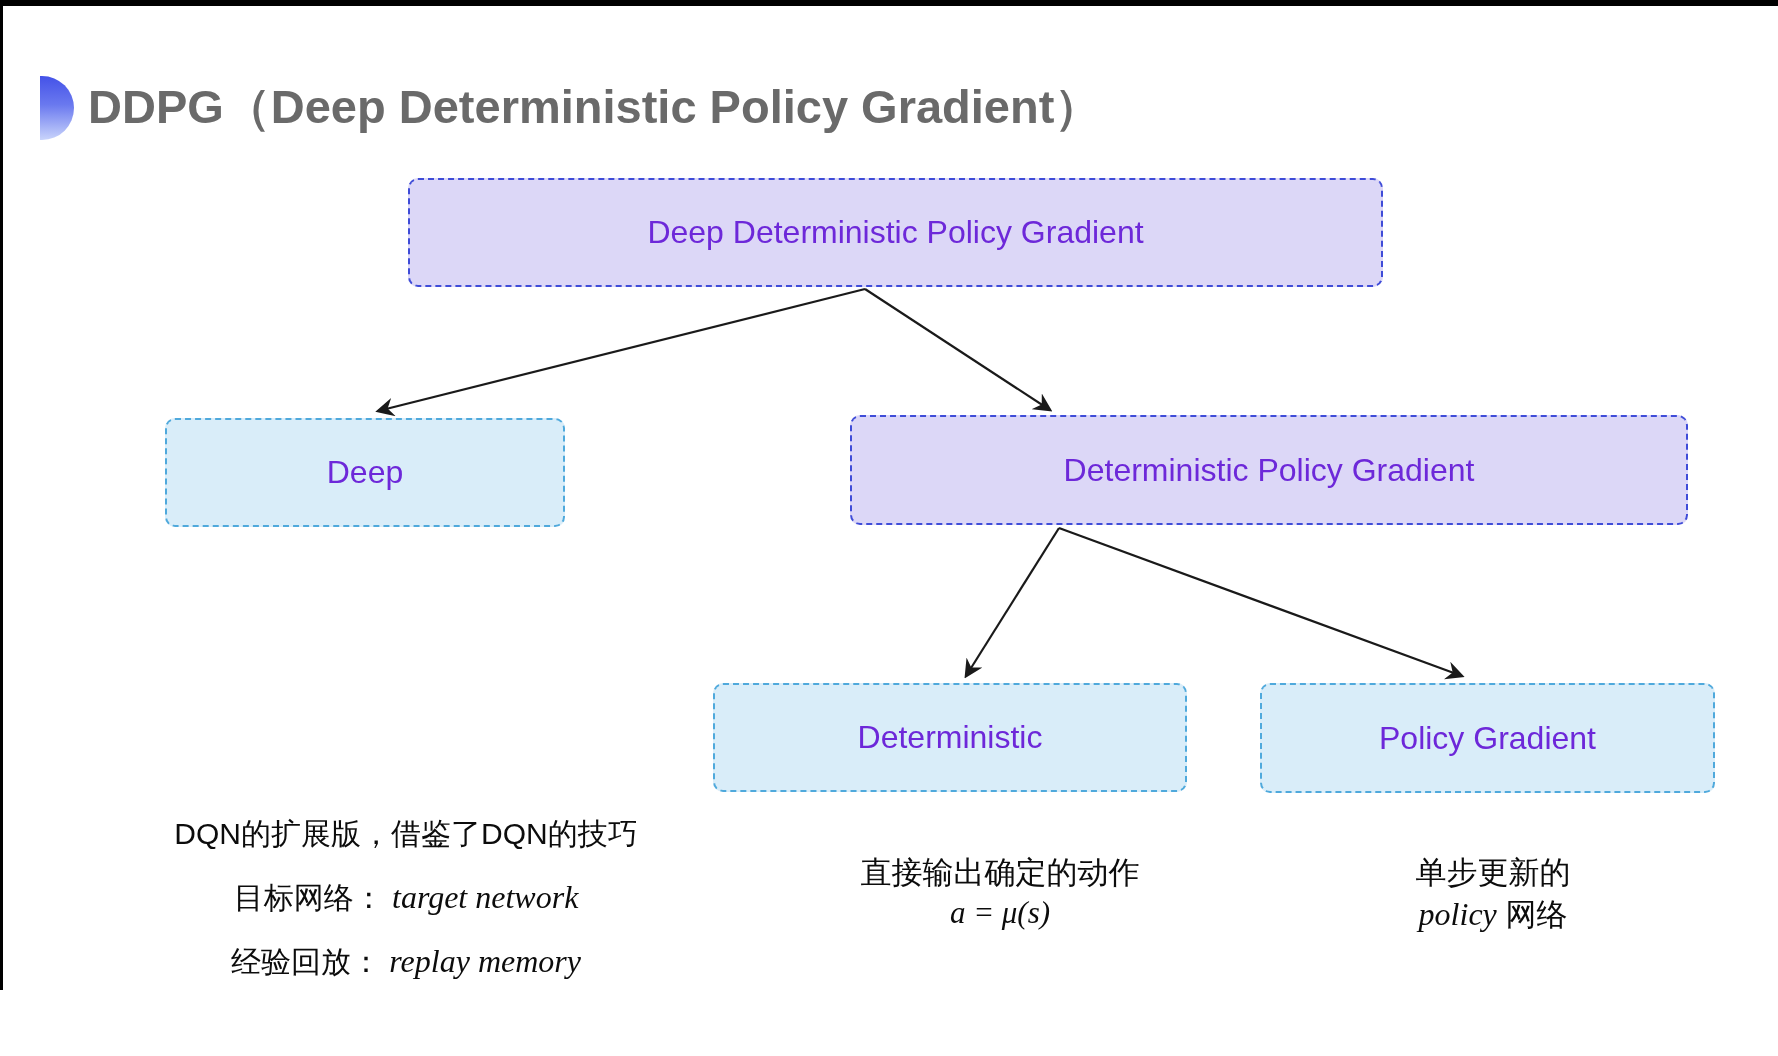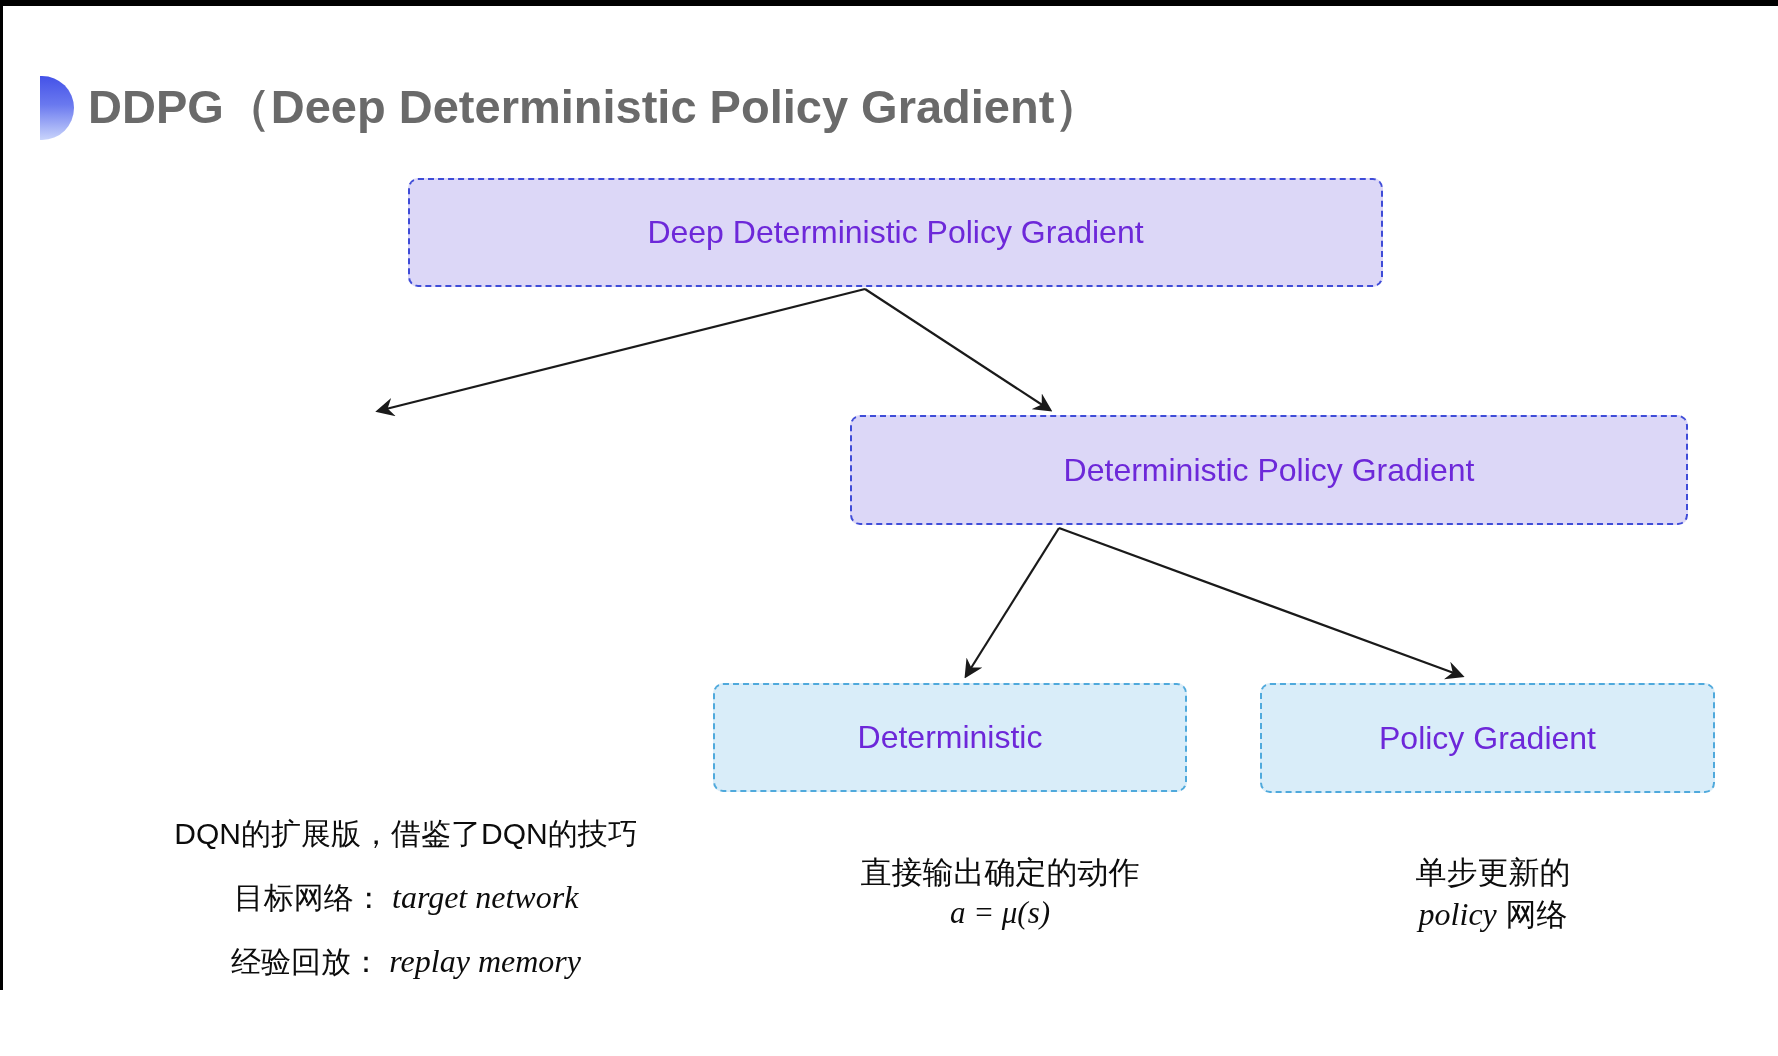--- a/index.html
+++ b/index.html
@@ -77,20 +77,23 @@
     <path d="M865,289 L378,411" stroke="#1a1a1a" stroke-width="2.2" fill="none" marker-end="url(#ah)"></path>
     <path d="M865,289 L1050,410" stroke="#1a1a1a" stroke-width="2.2" fill="none" marker-end="url(#ah)"></path>
     <path d="M1059,528 L966,676" stroke="#1a1a1a" stroke-width="2.2" fill="none" marker-end="url(#ah)"></path>
     <path d="M1059,528 L1462,676" stroke="#1a1a1a" stroke-width="2.2" fill="none" marker-end="url(#ah)"></path>
   </svg>
 
   <div id="node-root" class="node purple">
     <span>Deep Deterministic Policy Gradient</span>
   </div>
 
+  <div id="node-deep" class="node cyan">
+    <span>Deep</span>
+  </div>
 
   <div id="node-dpg" class="node purple">
     <span>Deterministic Policy Gradient</span>
   </div>
 
   <div id="node-det" class="node cyan">
     <span>Deterministic</span>
   </div>
 
   <div id="node-pg" class="node cyan">

